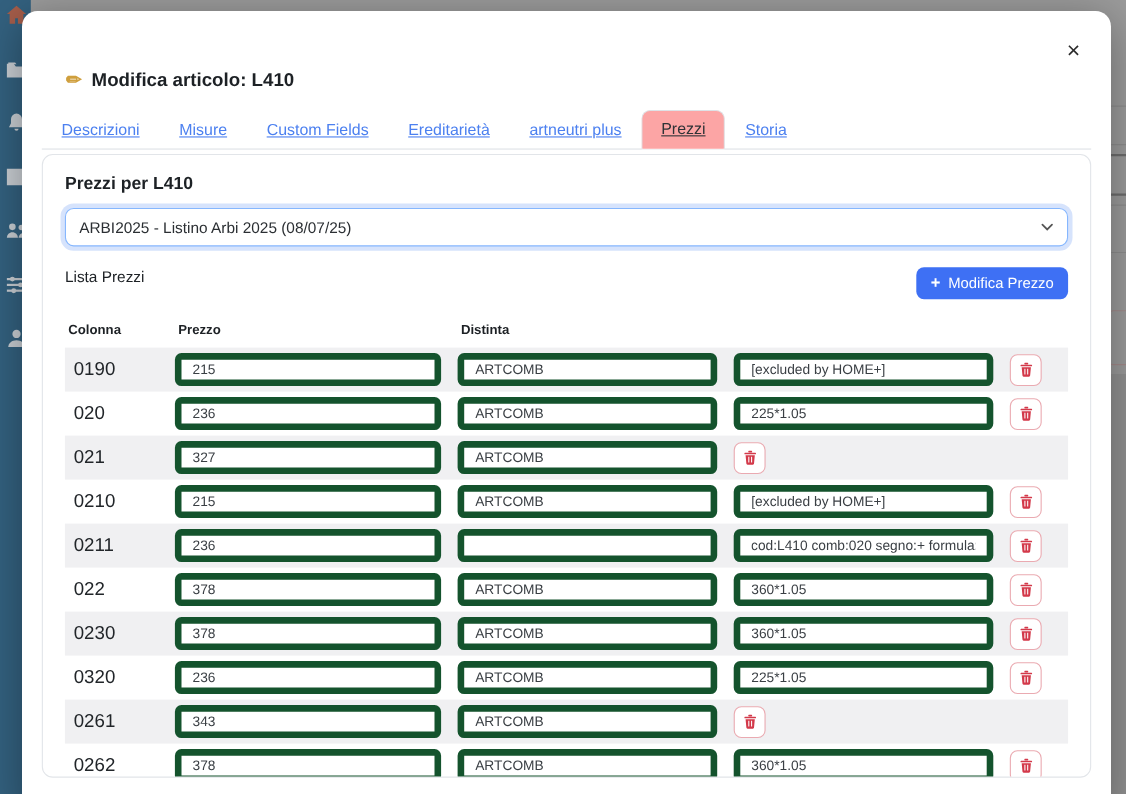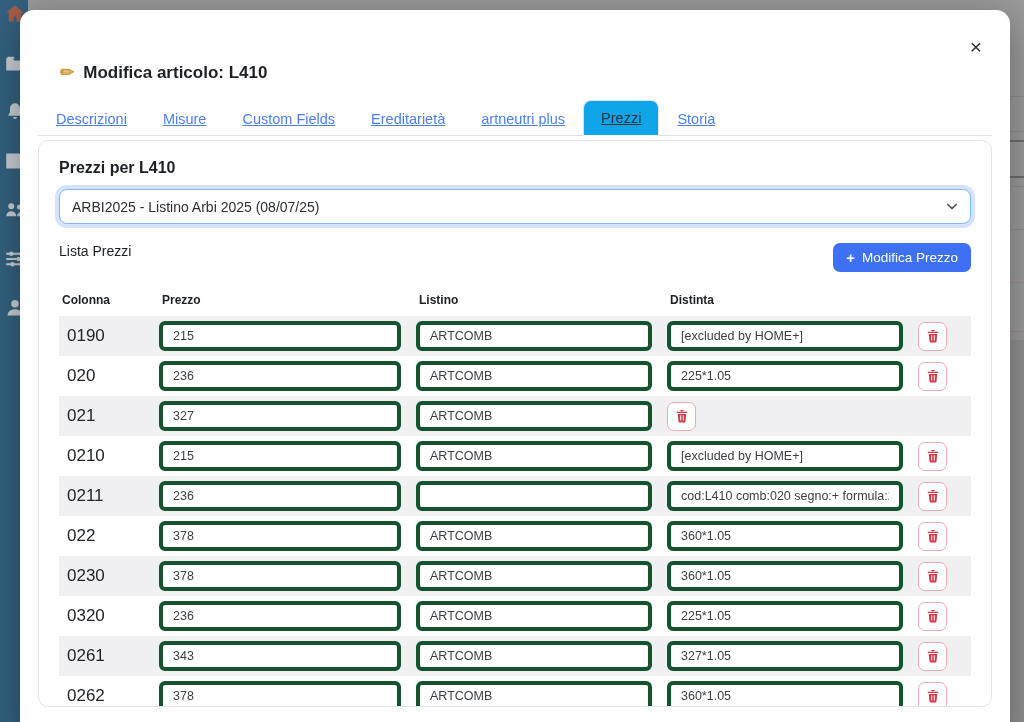--- a/index.html
+++ b/index.html
@@ -53,21 +53,21 @@
     border-bottom:1px solid #dee2e6;
   }
   .tab {
     padding:9px 17px; font-size:14.5px; color:#4c80f0; cursor:pointer;
     border:1px solid transparent; border-bottom:none;
     border-radius:8px 8px 0 0; margin-bottom:-1px; background:transparent;
     font-family:"Liberation Sans", sans-serif;
     text-decoration:underline;
   }
   .tab.active {
-    color:#2f3337; background:#0ea5e9; border-color:#dee2e6;
+    color:#2f3337; background:#fca5a5; border-color:#dee2e6;
     border-bottom:1px solid #fff;
   }
 
   
   .card {
     position:absolute; left:18px; top:130px; width:954px; height:567px;
     border:1px solid #e2e5e9; border-radius:10px; overflow:hidden;
     padding:16px 20px 0 20px; background:#fff;
   }
   .panel-heading { font-size:16px; font-weight:600; color:#1d2125; margin:2px 0 12px 0; }
@@ -102,21 +102,21 @@
     display:grid; grid-template-columns:100px 257px 251px 251px 1fr;
     align-items:center;
   }
   .phead { height:32px; }
   .phead > div { font-size:12px; font-weight:700; color:#1d2125; padding-left:3px; }
   .prow { height:40px; }
   .prow:nth-child(odd) { background:#f0f0f2; }
   .prow .colonna { font-size:17px; color:#212529; padding-left:8px; }
   .cell { padding-right:15px; }
   .cell input {
-    width:100%; height:30px; border:4px solid #14532d; border-radius:6px;
+    width:100%; height:30px; border:6px solid #14532d; border-radius:6px;
     padding:0 10px; font-size:12.5px; color:#3a3f44; background:#fff;
     font-family:"Liberation Sans", sans-serif;
   }
   .del-btn {
     width:29px; height:29px; border:1px solid #eaaab1; border-radius:7px;
     background:#fff; color:#d3394a; cursor:pointer;
     display:flex; align-items:center; justify-content:center;
   }
   .del-btn svg { width:14px; height:14px; }
 </style>
@@ -220,21 +220,20 @@
       <button class="add-btn">
         <span class="plus">+</span>
         <span>Modifica Prezzo</span>
       </button>
     </div>
 
     <div class="ptable">
       <div class="phead">
         <div>Colonna</div>
         <div>Prezzo</div>
-        <div>Listino</div>
         <div>Distinta</div>
         <div></div>
       </div>
       <div>
   <div class="prow">
     <div class="colonna">0190</div>
     <div class="cell"><input type="text" value="215" style=""></div>
     <div class="cell"><input type="text" value="ARTCOMB" style=""></div>
     <div class="cell"><input type="text" value="[excluded by HOME+]" style=""></div>
     <div>
@@ -356,21 +355,20 @@
           <path d="M3.2 5.6h9.6l-.8 8.6a1.2 1.2 0 0 1-1.2 1.1H5.2A1.2 1.2 0 0 1 4 14.2zM6 7.2v6h1.1v-6zm2.9 0v6H10v-6z" fill-rule="evenodd"></path>
         </svg>
       </button>
     </div>
   </div>
 
   <div class="prow">
     <div class="colonna">0261</div>
     <div class="cell"><input type="text" value="343" style=""></div>
     <div class="cell"><input type="text" value="ARTCOMB" style=""></div>
-    <div class="cell"><input type="text" value="327*1.05" style=""></div>
     <div>
       <button class="del-btn">
         <svg viewBox="0 0 16 16" fill="currentColor">
           <rect x="6" y="1" width="4" height="1.6" rx="0.6"></rect>
           <rect x="2" y="3" width="12" height="1.6" rx="0.6"></rect>
           <path d="M3.2 5.6h9.6l-.8 8.6a1.2 1.2 0 0 1-1.2 1.1H5.2A1.2 1.2 0 0 1 4 14.2zM6 7.2v6h1.1v-6zm2.9 0v6H10v-6z" fill-rule="evenodd"></path>
         </svg>
       </button>
     </div>
   </div>

